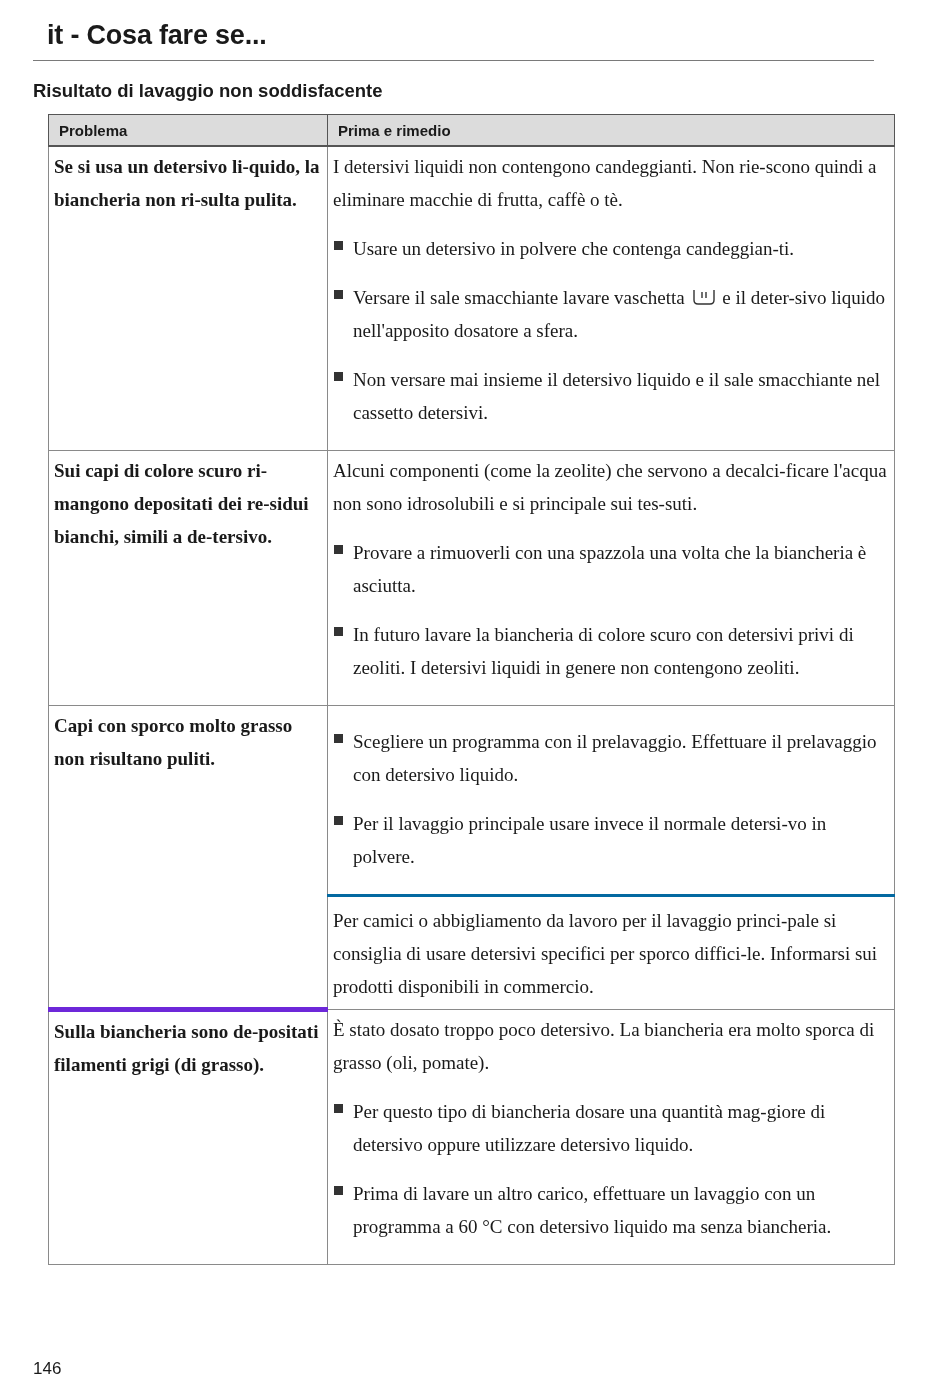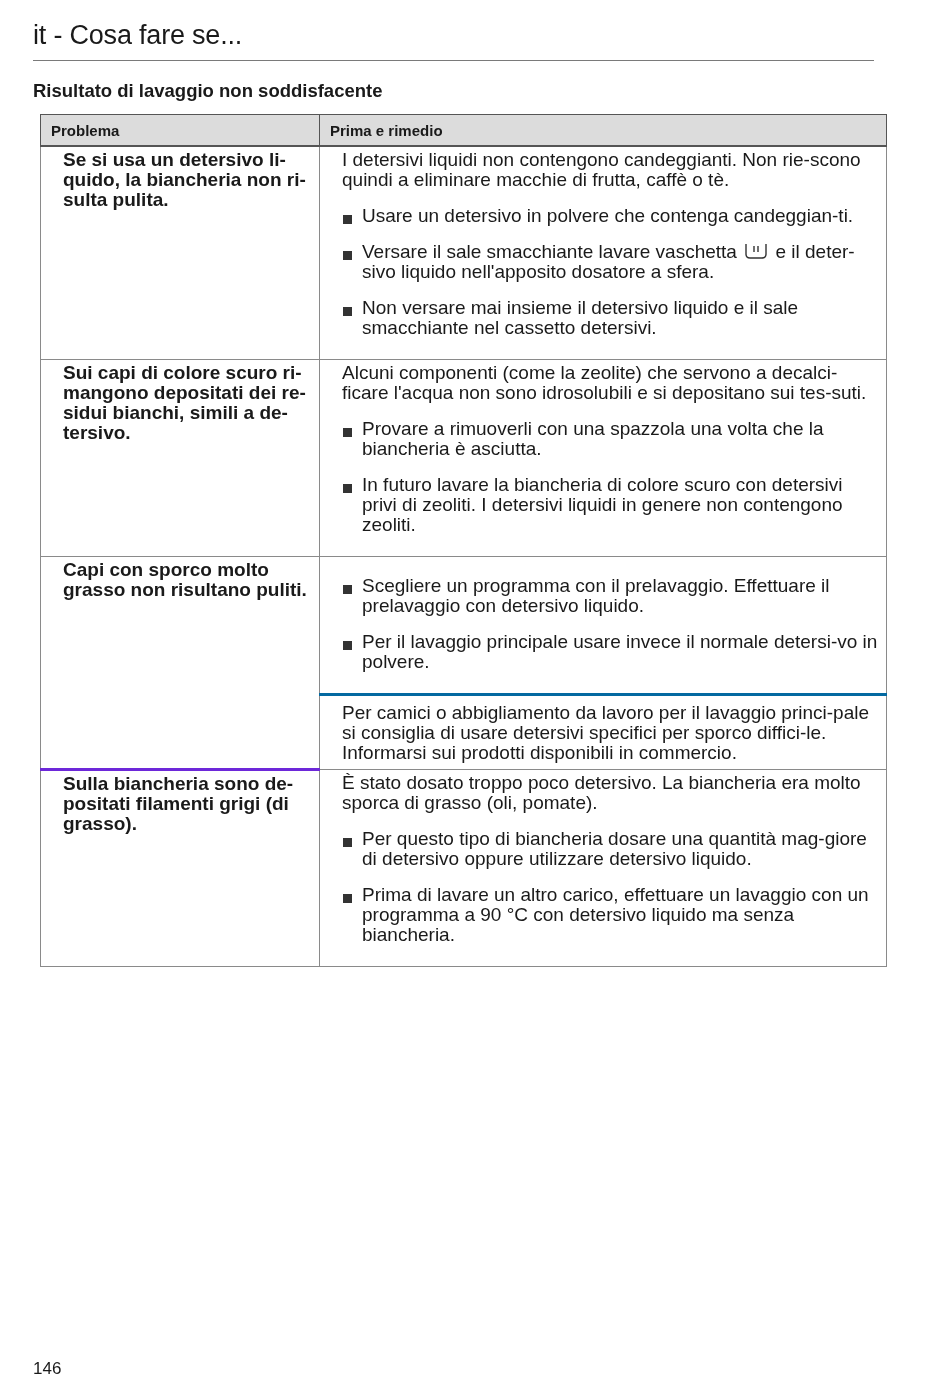--- a/index.html
+++ b/index.html
@@ -1,48 +1,48 @@
 <!DOCTYPE html>
 <html><head>
 <meta charset="utf-8">
 <style>
   html, body { margin: 0; padding: 0; background: #ffffff; }
   body {
     width: 950px; height: 1378px; position: relative; overflow: hidden;
     font-family: "Liberation Sans", sans-serif; color: #1a1a1a;
   }
   .page-title {
-    position: absolute; left: 33px; top: 20px;
-    font-size: 27px; font-weight: normal; letter-spacing: -0.2px;
+    position: absolute; left: 47px; top: 20px;
+    font-size: 27px; font-weight: bold; letter-spacing: -0.2px;
   }
   .title-rule {
     position: absolute; left: 33px; top: 60px; width: 841px; height: 0;
     border-top: 1px solid #7a7a7a;
   }
   .section-title {
     position: absolute; left: 33px; top: 80px;
     font-size: 18.5px; font-weight: bold;
   }
   table.trouble {
-    position: absolute; left: 40px; top: 114px;
+    position: absolute; left: 48px; top: 114px;
     width: 846px; border-collapse: collapse; table-layout: fixed;
   }
   table.trouble col.c1 { width: 279px; }
   table.trouble col.c2 { width: 567px; }
   table.trouble th {
     background: #dcdcdc; text-align: left; font-size: 15px; font-weight: bold;
     padding: 6px 10px 5px 10px; border: 1px solid #555; height: 19px;
     border-bottom: 2px solid #555;
   }
   table.trouble td {
     vertical-align: top; border: 1px solid #8a8a8a;
-    font-size: 19px; line-height: 20px; padding: 3px 5px 5px 22px;
+    font-size: 19px; line-height: 33px; padding: 3px 5px 5px 5px; font-family: Liberation Serif, serif;
   }
   table.trouble td.problem { font-weight: bold; }
-  table.trouble td.problem-merged { border-bottom: 3px solid #6d28d9; }
+  table.trouble td.problem-merged { border-bottom: 5px solid #6d28d9; }
   table.trouble td.cause-split { border-bottom: 3px solid #0369a1; }
   .para { margin: 0 0 1px 0; }
   ul.bullets { list-style: none; margin: 0; padding: 0; }
   ul.bullets li { position: relative; padding-left: 20px; margin: 16px 0; }
   ul.bullets li .bullet {
     position: absolute; left: 1px; top: 9px; width: 9px; height: 9px; background: #333;
   }
   .icon-vaschetta {
     display: inline-block; width: 24px; height: 16px; vertical-align: -1px;
     margin: 0 2px;
@@ -98,21 +98,21 @@
           </li>
         </ul>
       </td>
     </tr>
 
     <tr>
       <td class="problem">
         <span>Sui capi di colore scuro ri-mangono depositati dei re-sidui bianchi, simili a de-tersivo.</span>
       </td>
       <td>
-        <div class="para">Alcuni componenti (come la zeolite) che servono a decalci-ficare l'acqua non sono idrosolubili e si depositano sui tes-suti.</div>
+        <div class="para">Alcuni componenti (come la zeolite) che servono a decalci-ficare l'acqua non sono idrosolubili e si principale sui tes-suti.</div>
         <ul class="bullets">
           <li>
             <span class="bullet"></span>
             <span>Provare a rimuoverli con una spazzola una volta che la biancheria è asciutta.</span>
           </li>
           <li>
             <span class="bullet"></span>
             <span>In futuro lavare la biancheria di colore scuro con detersivi privi di zeoliti. I detersivi liquidi in genere non contengono zeoliti.</span>
           </li>
         </ul>
@@ -148,21 +148,21 @@
       </td>
       <td>
         <div class="para">È stato dosato troppo poco detersivo. La biancheria era molto sporca di grasso (oli, pomate).</div>
         <ul class="bullets">
           <li>
             <span class="bullet"></span>
             <span>Per questo tipo di biancheria dosare una quantità mag-giore di detersivo oppure utilizzare detersivo liquido.</span>
           </li>
           <li>
             <span class="bullet"></span>
-            <span>Prima di lavare un altro carico, effettuare un lavaggio con un programma a 90 °C con detersivo liquido ma senza biancheria.</span>
+            <span>Prima di lavare un altro carico, effettuare un lavaggio con un programma a 60 °C con detersivo liquido ma senza biancheria.</span>
           </li>
         </ul>
       </td>
     </tr>
   </tbody>
 </table>
 
 <div class="page-number">146</div>
 
 </body></html>

